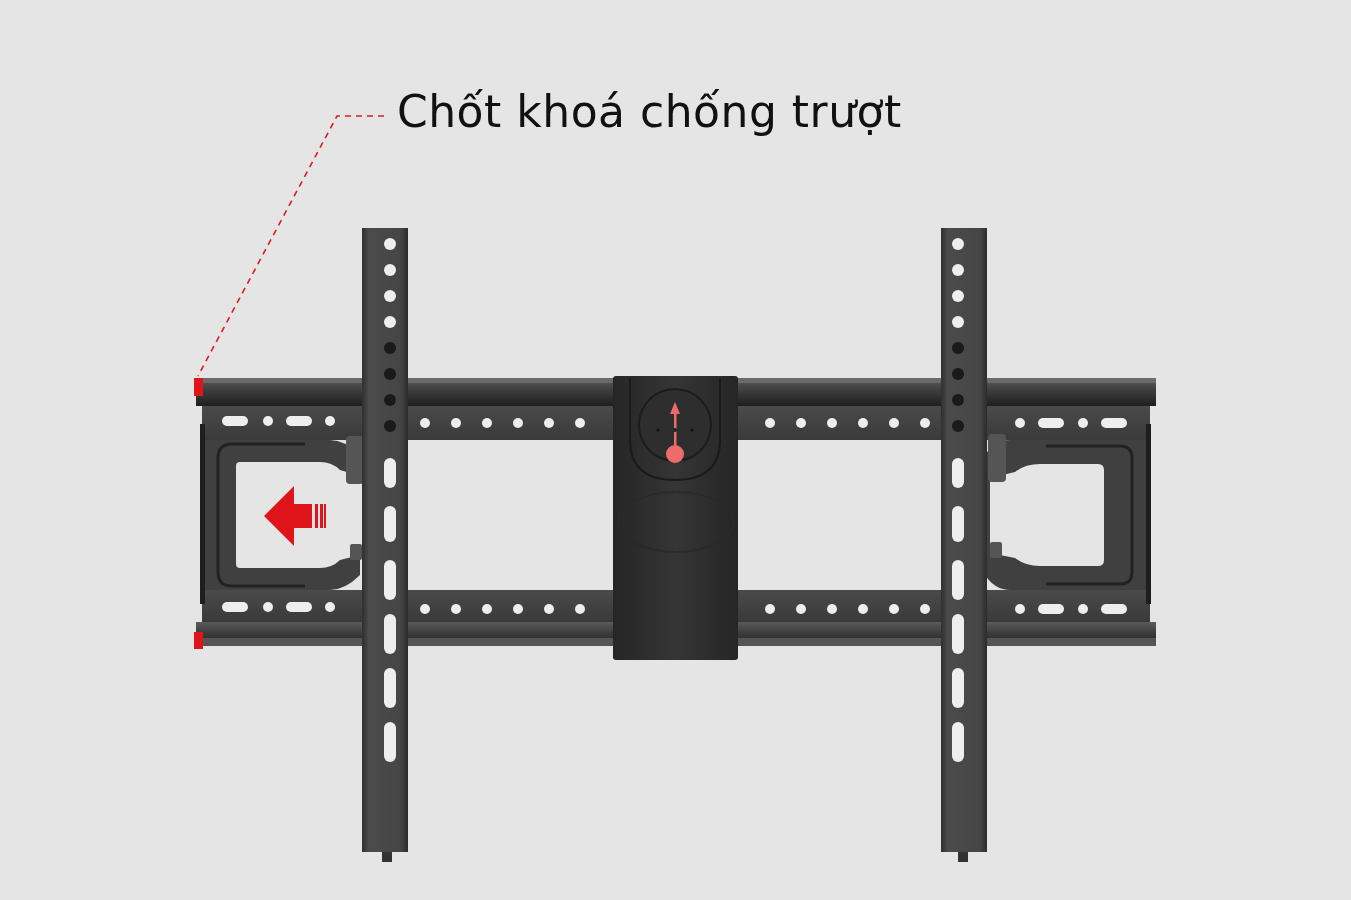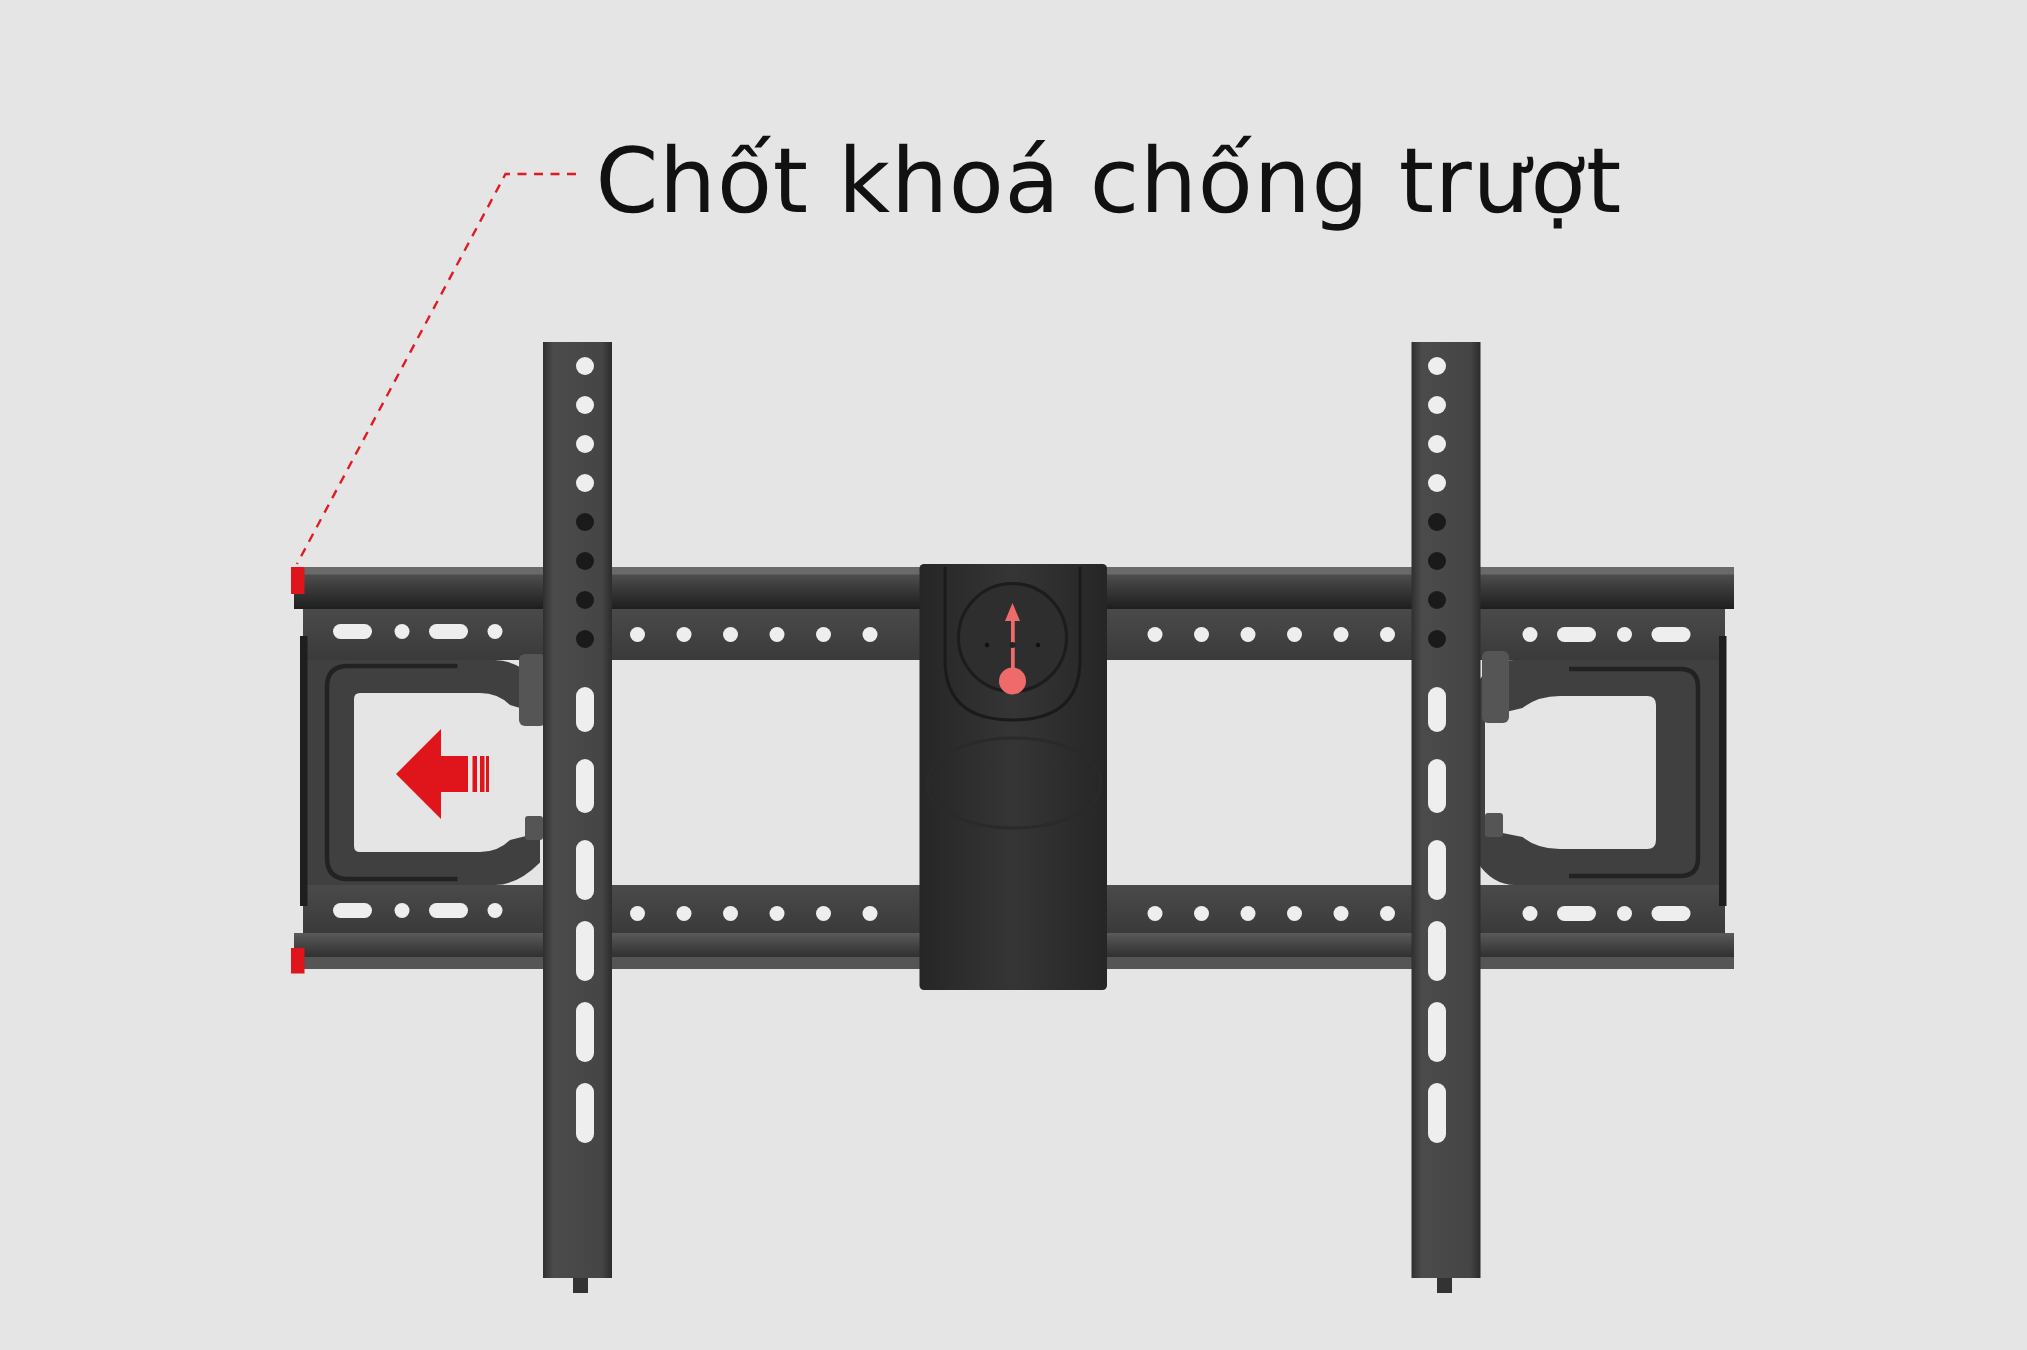--- a/index.html
+++ b/index.html
@@ -6,21 +6,21 @@
     body {
       width: 1351px; height: 900px;
       background: #e5e5e5;
       position: relative;
       overflow: hidden;
       font-family: "DejaVu Sans", sans-serif;
     }
     .callout-label {
       position: absolute;
       left: 397px; top: 86px;
-      font-size: 60px;
+      font-size: 44px;
       color: #111111;
       letter-spacing: 0.5px;
       white-space: nowrap;
     }
     svg.scene { position: absolute; left: 0; top: 0; }
   </style>
 </head>
 <body>
 
 <div class="callout-label">Chốt khoá chống trượt</div>

